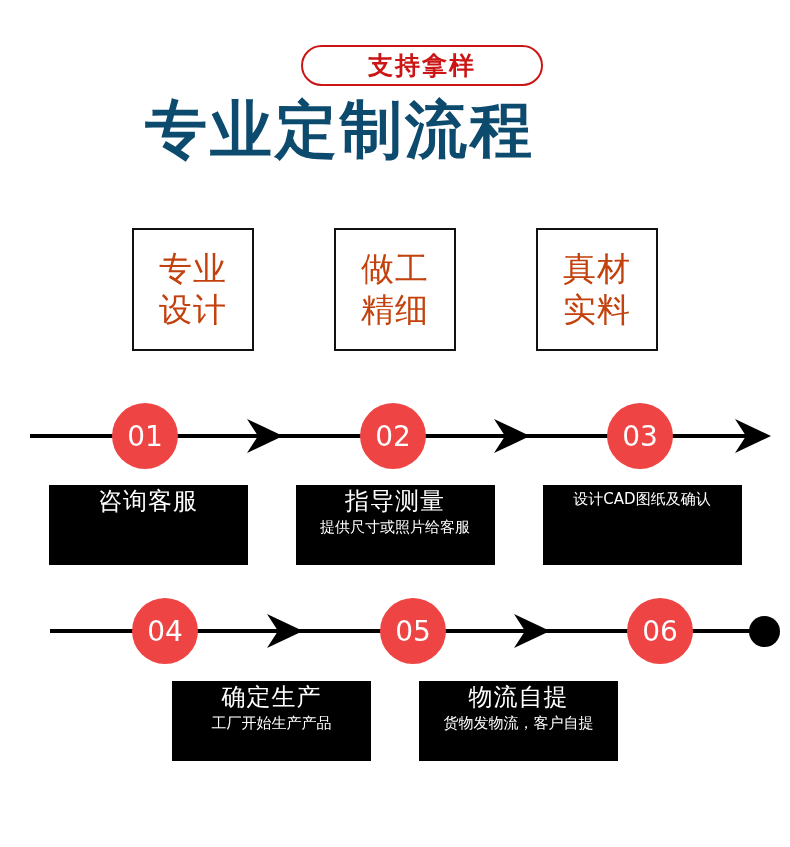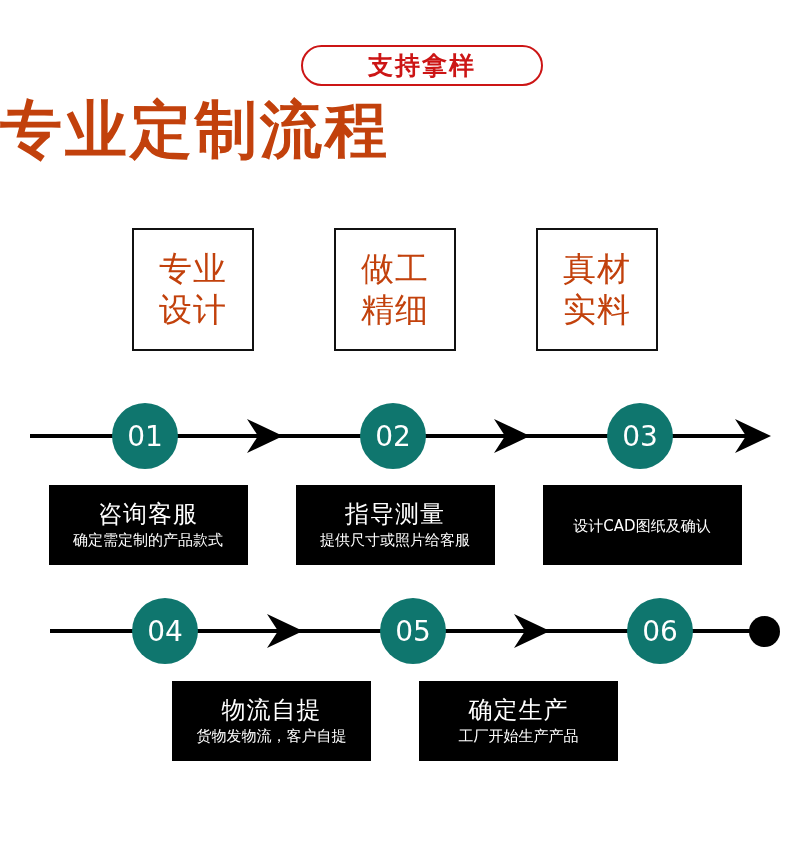--- a/index.html
+++ b/index.html
@@ -41,25 +41,26 @@
     justify-content: center;
     line-height: 1;
   }
 
   
   .title {
     position: absolute;
     left: 0;
     top: 96px;
     width: 680px;
+    text-align: center;
     font-size: 62px;
     font-weight: bold;
     letter-spacing: 3px;
     line-height: 1.1;
-    color: #c2410c;
+    color: #0c4a6e;
   }
 
   
   .features {
     position: absolute;
     left: 0;
     top: 228px;
     width: 790px;
     display: flex;
     justify-content: center;
@@ -101,21 +102,21 @@
     background: #000;
   }
   .flow-row.row2 .flow-line { width: 716px; }
 
   .num-circle {
     position: absolute;
     top: 0;
     width: 66px;
     height: 66px;
     border-radius: 50%;
-    background: #0f766e;
+    background: #ef4444;
     color: #fff;
     display: flex;
     align-items: center;
     justify-content: center;
     font-size: 28px;
     font-weight: 400;
     letter-spacing: 0px;
   }
   .num-circle.c1 { left: 112px; }
   .num-circle.c2 { left: 360px; }
@@ -156,21 +157,20 @@
 
   .card {
     box-sizing: border-box;
     width: 199px;
     height: 80px;
     background: #000;
     color: #fff;
     display: flex;
     flex-direction: column;
     align-items: center;
-    justify-content: center;
     padding-top: 2px;
   }
   .card-title {
     font-size: 24px;
     font-weight: 500;
     letter-spacing: 1px;
     line-height: 1.18;
   }
   .card-sub {
     font-size: 15px;
@@ -241,21 +241,20 @@
     <svg width="40" height="38" viewBox="0 0 40 38" aria-hidden="true">
       <path d="M2 2 L38 19 L2 36 L13 19 Z" fill="#000"></path>
     </svg>
   </div>
 </div>
 
 <div class="cards row1">
 
   <div class="card">
     <span class="card-title">咨询客服</span>
-    <span class="card-sub">确定需定制的产品款式</span>
   </div>
 
   <div class="card">
     <span class="card-title">指导测量</span>
     <span class="card-sub">提供尺寸或照片给客服</span>
   </div>
 
   <div class="card">
     <span class="card-sub">设计CAD图纸及确认</span>
   </div>
@@ -289,22 +288,22 @@
     <span>06</span>
   </div>
 
   <div class="end-dot"></div>
 </div>
 
 <div class="cards row2">
 
 
   <div class="card">
+    <span class="card-title">确定生产</span>
+    <span class="card-sub">工厂开始生产产品</span>
+  </div>
+
+  <div class="card">
     <span class="card-title">物流自提</span>
     <span class="card-sub">货物发物流，客户自提</span>
   </div>
 
-  <div class="card">
-    <span class="card-title">确定生产</span>
-    <span class="card-sub">工厂开始生产产品</span>
-  </div>
-
 </div>
 
 </body></html>

